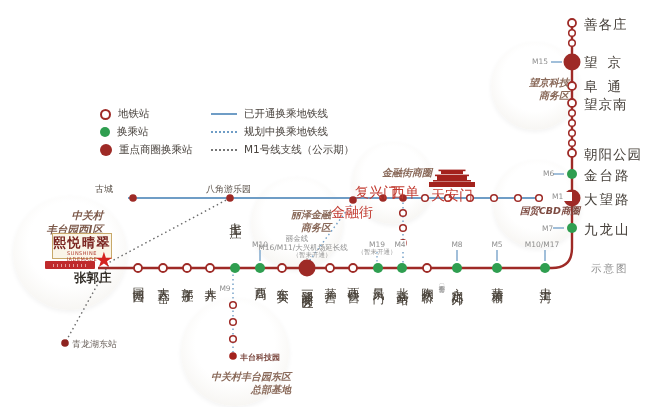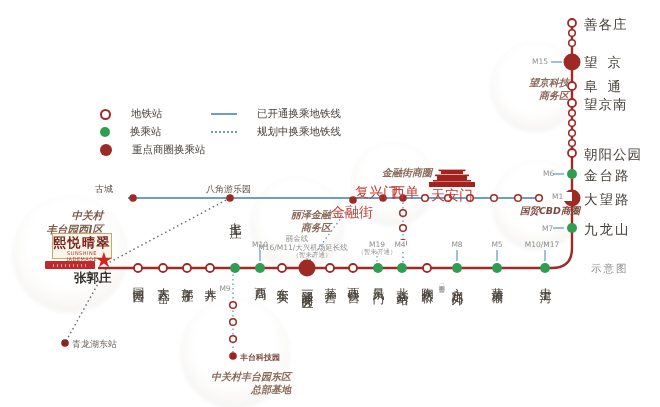--- a/index.html
+++ b/index.html
@@ -13,21 +13,21 @@
   .vlbl{position:absolute;z-index:2;writing-mode:vertical-rl;text-orientation:upright;
         color:#474038;font-size:12px;letter-spacing:2px;font-weight:500;transform:translateX(-50%);}
   .hlbl{color:#46403a;font-size:13.5px;font-weight:500;letter-spacing:1px;}
   .mlbl{color:#8f8f8f;font-size:7.5px;transform:translateX(-50%);}
   .mlbl2{color:#8f8f8f;font-size:7.5px;}
   .tiny{color:#9a9a9a;font-size:6.5px;transform:translateX(-50%);}
   .redlbl{color:#c23a30;font-size:14px;transform:translateX(-50%);}
   .btxt{position:absolute;z-index:2;color:#8a6a5a;font-weight:bold;text-align:right;line-height:1.3;font-style:italic;}
   .btxt span{display:block;}
   .star{position:absolute;z-index:3;color:#d42420;font-size:21px;transform:translate(-50%,-55%);line-height:1;}
-  .lgrow{position:absolute;z-index:2;display:flex;align-items:center;gap:20px;
+  .lgrow{position:absolute;z-index:2;display:flex;align-items:center;gap:7px;
          font-size:10.5px;color:#4a443f;font-weight:500;}
   .lg-open{width:7px;height:7px;border:2px solid #9e2a26;border-radius:50%;background:#fff;}
   .lg-green{width:10px;height:10px;background:#2f9e50;border-radius:50%;}
   .lg-hub{width:12px;height:12px;background:#9e2a26;border-radius:50%;}
   .lg-solid{width:26px;height:0;border-top:2px solid #6f9dc6;}
   .lg-dotb{width:26px;height:0;border-top:2px dotted #6f9dc6;}
   .lg-dotg{width:26px;height:0;border-top:2px dotted #777;}
   .logo-box{position:absolute;z-index:3;left:52px;top:233px;width:60px;height:26px;
             border:1px solid #c8a96a;background:#faf5e8;text-align:center;box-sizing:border-box;padding-top:2px;}
   .logo-main{font-family:"DejaVu Serif","Liberation Serif",serif;font-size:13px;font-weight:bold;
@@ -160,20 +160,24 @@
     <span>重点商圈换乘站</span>
   </div>
   <div class="lgrow" style="left:211px;top:125px">
     <span class="lg-dotb"></span>
     <span>规划中换乘地铁线</span>
   </div>
   <div class="lgrow" style="left:211px;top:107px">
     <span class="lg-solid"></span>
     <span>已开通换乘地铁线</span>
   </div>
+  <div class="lgrow" style="left:211px;top:143px">
+    <span class="lg-dotg"></span>
+    <span>M1号线支线（公示期）</span>
+  </div>
 
   <div class="btxt" style="left:17px;top:209px;width:86px;font-size:10.5px;color:#7d5a4b">
     <span>中关村</span>
     <span>丰台园西Ⅰ区</span>
   </div>
   <div class="logo-box">
     <div class="logo-main">熙悦晴翠</div>
     <div class="logo-sub">SUNSHINE JADEMADE</div>
   </div>
   <div class="ribbon"></div>

